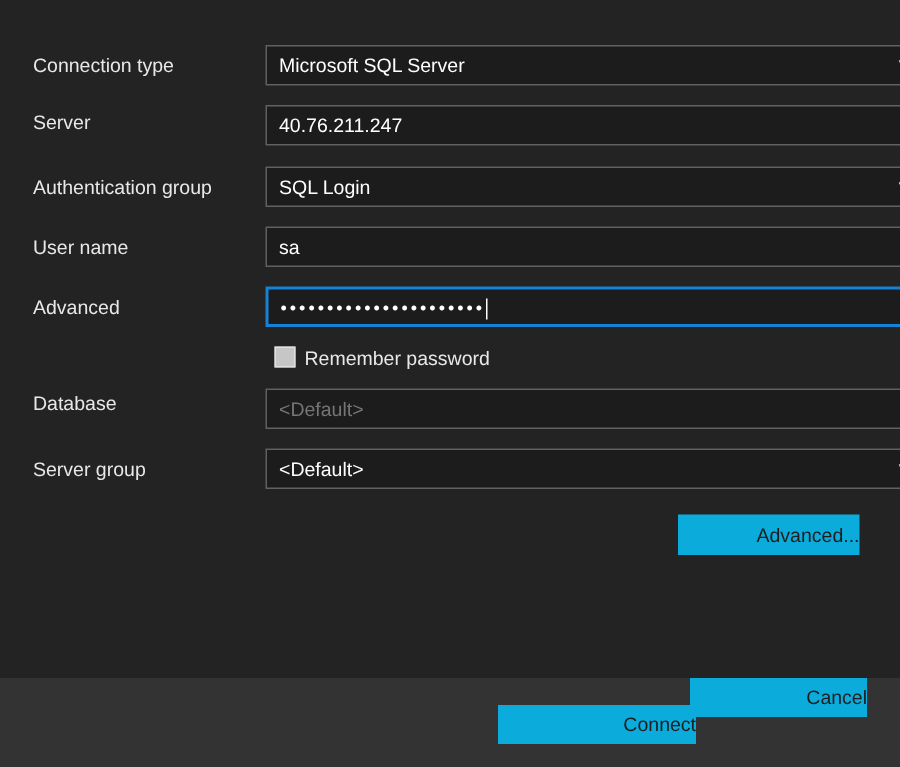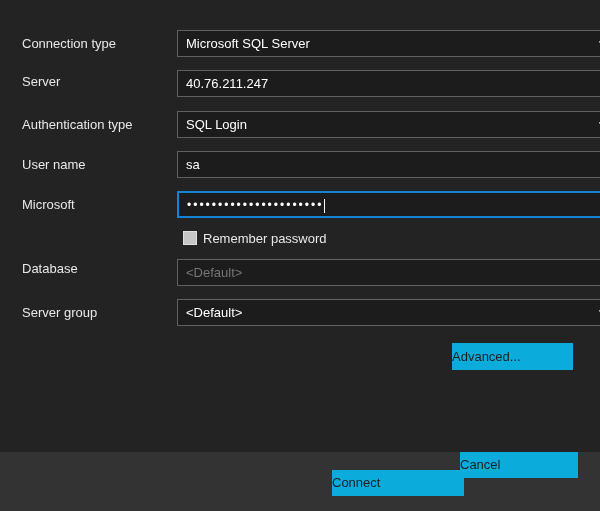--- a/index.html
+++ b/index.html
@@ -74,21 +74,21 @@
     color: #e8e8e8;
     font-size: 13px;
     line-height: 27px;
     text-align: center;
   }
   .btn {
     position: absolute;
     background: #0babdc;
     color: #1e1e1e;
     font-size: 13px;
-    text-align: left;
+    text-align: right;
     border: none;
     font-family: "Liberation Sans", sans-serif;
     cursor: pointer;
   }
   .btn-advanced { left: 452px; top: 343px; width: 121px; height: 27px; line-height: 27px; }
   .footer {
     position: absolute;
     left: 0; top: 452px;
     width: 600px; height: 59px;
     background: #333334;
@@ -103,32 +103,32 @@
 <div class="control dropdown" style="top:30px">
   <span>Microsoft SQL Server</span>
   <span class="arrow">▼</span>
 </div>
 
 <div class="label" style="top:68px">Server</div>
 <div class="control" style="top:70px">
   <span>40.76.211.247</span>
 </div>
 
-<div class="label" style="top:111px">Authentication type</div>
+<div class="label" style="top:111px">Authentication group</div>
 <div class="control dropdown" style="top:111px">
   <span>SQL Login</span>
   <span class="arrow">▼</span>
 </div>
 
 <div class="label" style="top:151px">User name</div>
 <div class="control" style="top:151px">
   <span>sa</span>
 </div>
 
-<div class="label" style="top:191px">Microsoft</div>
+<div class="label" style="top:191px">Advanced</div>
 <div class="control focused" style="top:191px">
   <span class="masked">••••••••••••••••••••••</span><span class="caret"></span>
 </div>
 
 <div class="checkbox"></div>
 <div class="checkbox-label">Remember password</div>
 
 <div class="label" style="top:255px">Database</div>
 <div class="control dropdown" style="top:259px">
   <span class="placeholder-text">&lt;Default&gt;</span>

